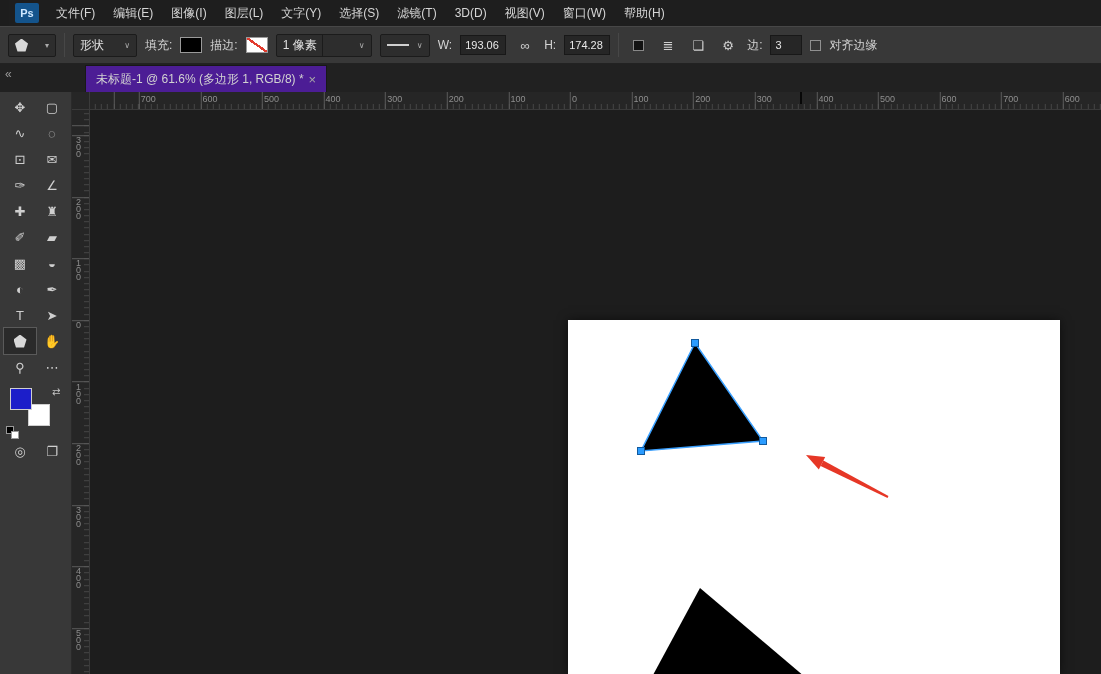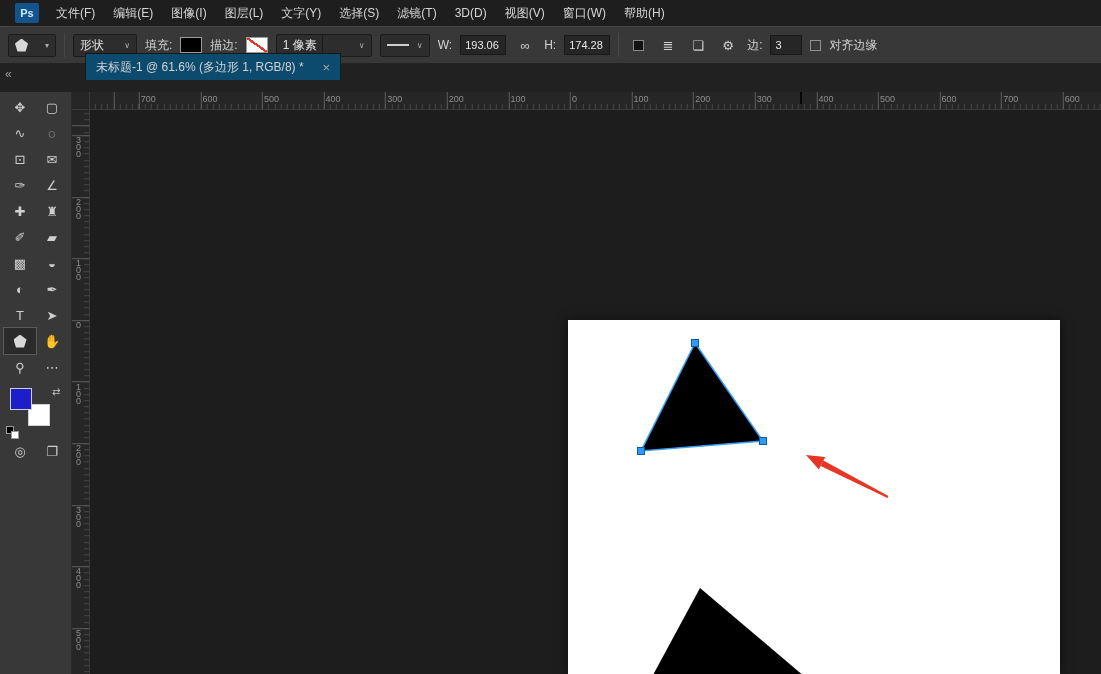--- a/index.html
+++ b/index.html
@@ -37,23 +37,23 @@
               justify-content:center; color:#cfcfcf; font-size:13px; cursor:default; }
   .black-square { width:11px; height:11px; background:#121212; border:1px solid #888; }
   .line-sample { width:22px; height:2px; background:#cfcfcf; }
   .checkbox { width:11px; height:11px; border:1px solid #909090; background:transparent;
               display:inline-block; }
   .divider-v { width:1px; height:21px; background:#1b1b1b; }
 
   
   .tabbar { position:absolute; left:0; top:64px; width:1101px; height:28px; background:#212121; }
   .collapse { position:absolute; left:5px; top:3px; color:#9a9a9a; font-size:12px; }
-  .doc-tab { position:absolute; left:85px; bottom:12px; height:27px; background:#0c4a6e;
+  .doc-tab { position:absolute; left:85px; bottom:0; height:27px; background:#4c1d95;
              border:1px solid #181818; border-bottom:none; display:inline-flex; align-items:center;
-             padding:0 10px; gap:19px; color:#d2d2d2; font-size:12px; }
+             padding:0 10px; gap:5px; color:#d2d2d2; font-size:12px; }
   .tab-close { color:#a8a8a8; font-size:13px; line-height:13px; }
 
   
   .toolbar { position:absolute; left:0; top:92px; width:72px; bottom:0; background:#383838;
              border-right:1px solid #2a2a2a; }
   .tools-grid { position:absolute; left:4px; top:2px; display:grid;
                 grid-template-columns:32px 32px; grid-auto-rows:26px; }
   .tool { display:flex; align-items:center; justify-content:center; color:#cfcfcf;
           font-size:13px; cursor:default; }
   .tool.selected { background:#2a2a2a; outline:1px solid #5a5a5a; }

